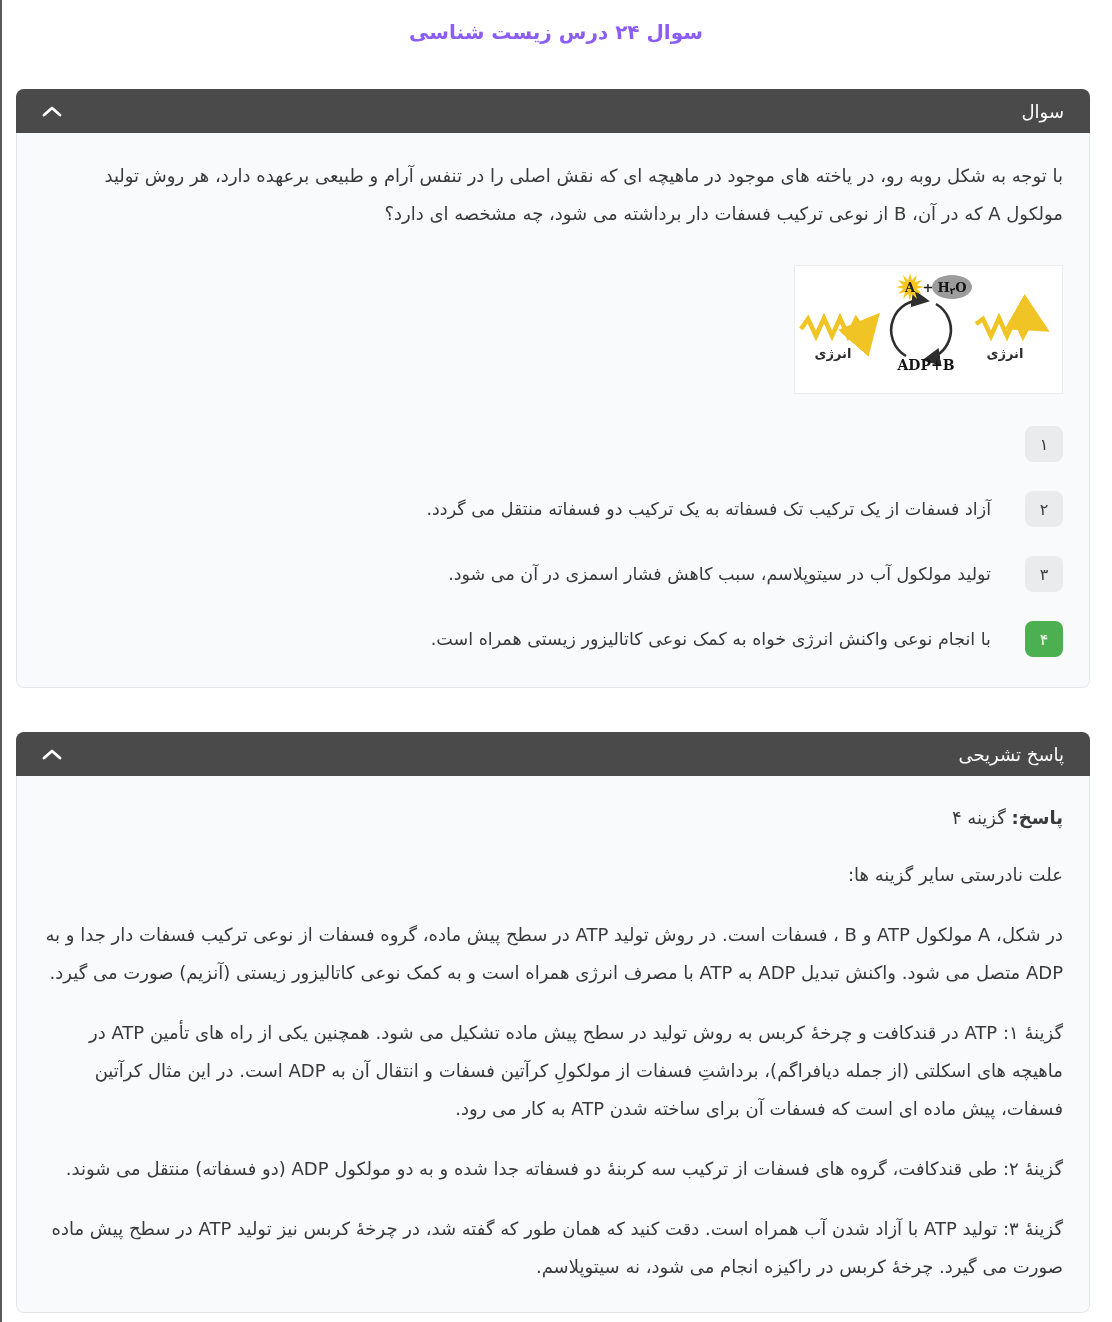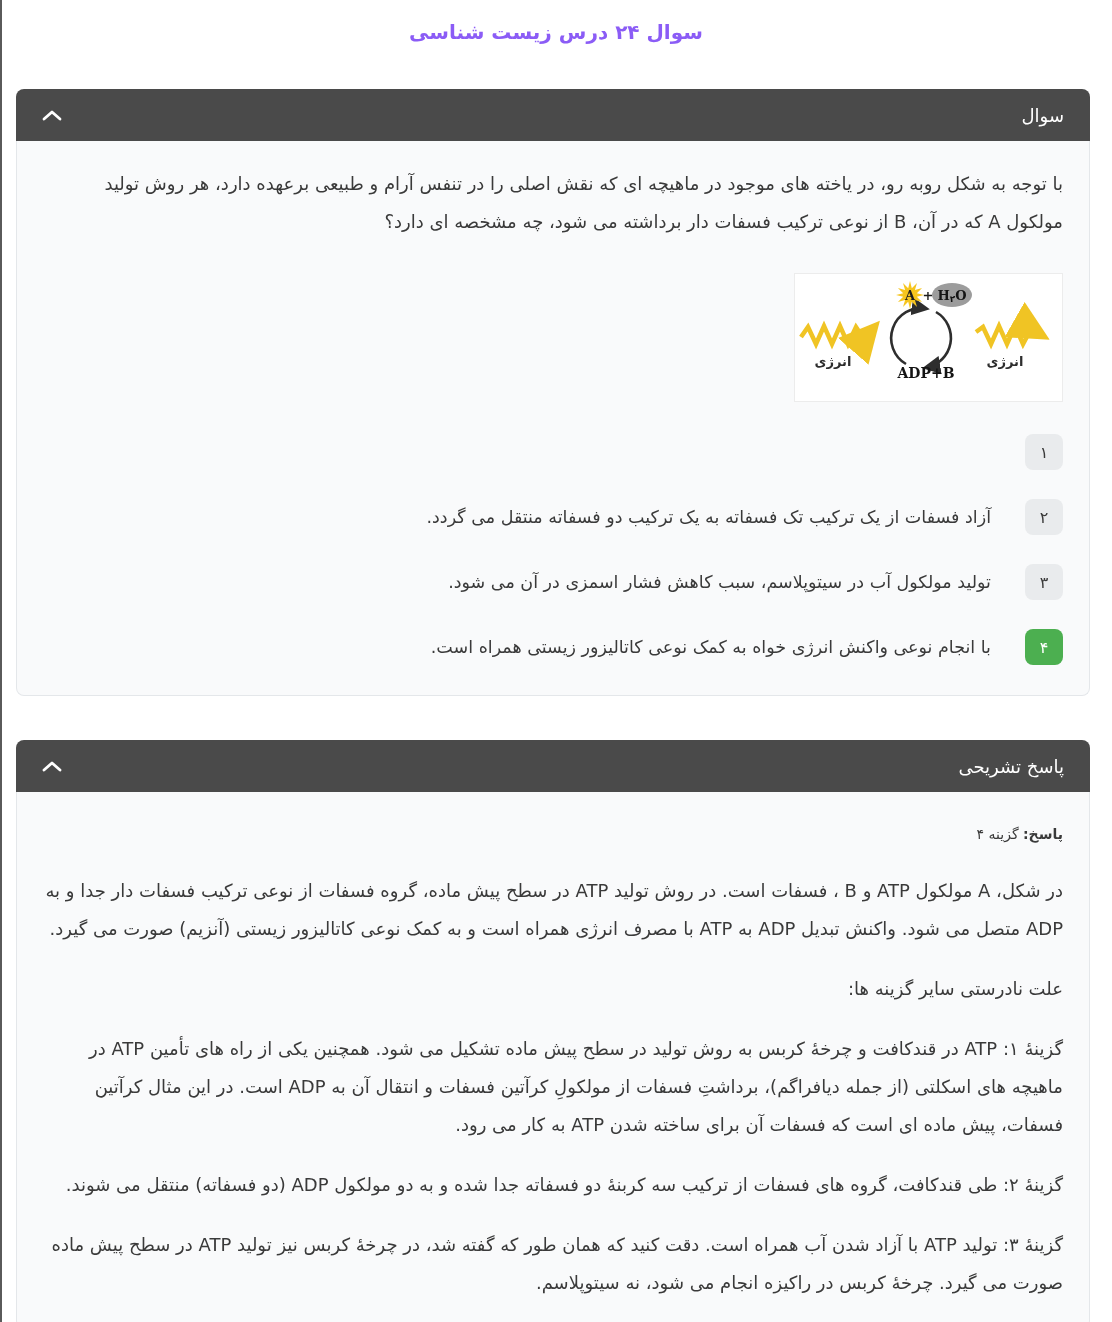--- a/index.html
+++ b/index.html
@@ -24,21 +24,21 @@
     font-size: 20px;
     font-weight: bold;
     color: #8b5cf6;
     padding-top: 19px;
     margin: 0 0 44px 0;
     line-height: 26px;
   }
   .card { margin: 0 22px 0 16px; }
   .card + .card { margin-top: 44px; }
   .card-header {
-    height: 52px;
+    height: 44px;
     background: #4a4a4a;
     border-radius: 8px 8px 0 0;
     color: #ffffff;
     display: flex;
     align-items: center;
     justify-content: space-between;
     padding: 0 26px;
     font-size: 18px;
     cursor: pointer;
     margin-top: 16px;
@@ -78,21 +78,21 @@
     border-radius: 8px;
     background: #e9ebed;
     color: #3a3a3a;
     display: flex;
     align-items: center;
     justify-content: center;
     font-size: 16px;
   }
   .opt-badge.correct { background: #4caf50; color: #ffffff; }
   .opt-text { font-size: 17.5px; line-height: 27px; }
-  .exp-answer { font-size: 14px; line-height: 32px; margin: 2px 0 22px 0; }
+  .exp-answer { font-size: 18px; line-height: 32px; margin: 2px 0 22px 0; }
   .exp-answer .bold { font-weight: bold; }
   .exp-p { font-size: 18px; line-height: 38px; margin: 0 0 22px 0; text-align: right; }
   .exp-p:last-child { margin-bottom: 10px; }
   .chev { display: block; }
 </style>
 </head>
 <body>
 
 <div class="left-rule"></div>
 
@@ -165,19 +165,19 @@
   <div class="card-header">
     <span>پاسخ تشریحی</span>
     <span>
       <svg class="chev" width="20" height="11" viewBox="0 0 20 11">
         <polyline points="2,9 10,2 18,9" fill="none" stroke="#ffffff" stroke-width="2.8" stroke-linecap="round" stroke-linejoin="round"></polyline>
       </svg>
     </span>
   </div>
   <div class="card-body">
     <p class="exp-answer"><span class="bold">پاسخ:</span> <span>گزینه ۴</span></p>
+    <p class="exp-p">علت نادرستی سایر گزینه ها:</p>
     <p class="exp-p">در شکل، A مولکول ATP و B ، فسفات است. در روش تولید ATP در سطح پیش ماده، گروه فسفات از نوعی ترکیب فسفات دار جدا و به ADP متصل می شود. واکنش تبدیل ADP به ATP با مصرف انرژی همراه است و به کمک نوعی کاتالیزور زیستی (آنزیم) صورت می گیرد.</p>
-    <p class="exp-p">علت نادرستی سایر گزینه ها:</p>
     <p class="exp-p">گزینهٔ ۱: ATP در قندکافت و چرخهٔ کربس به روش تولید در سطح پیش ماده تشکیل می شود. همچنین یکی از راه های تأمین ATP در ماهیچه های اسکلتی (از جمله دیافراگم)، برداشتِ فسفات از مولکولِ کرآتین فسفات و انتقال آن به ADP است. در این مثال کرآتین فسفات، پیش ماده ای است که فسفات آن برای ساخته شدن ATP به کار می رود.</p>
     <p class="exp-p">گزینهٔ ۲: طی قندکافت، گروه های فسفات از ترکیب سه کربنهٔ دو فسفاته جدا شده و به دو مولکول ADP (دو فسفاته) منتقل می شوند.</p>
     <p class="exp-p">گزینهٔ ۳: تولید ATP با آزاد شدن آب همراه است. دقت کنید که همان طور که گفته شد، در چرخهٔ کربس نیز تولید ATP در سطح پیش ماده صورت می گیرد. چرخهٔ کربس در راکیزه انجام می شود، نه سیتوپلاسم.</p>
   </div>
 </section>
 
 </body></html>

